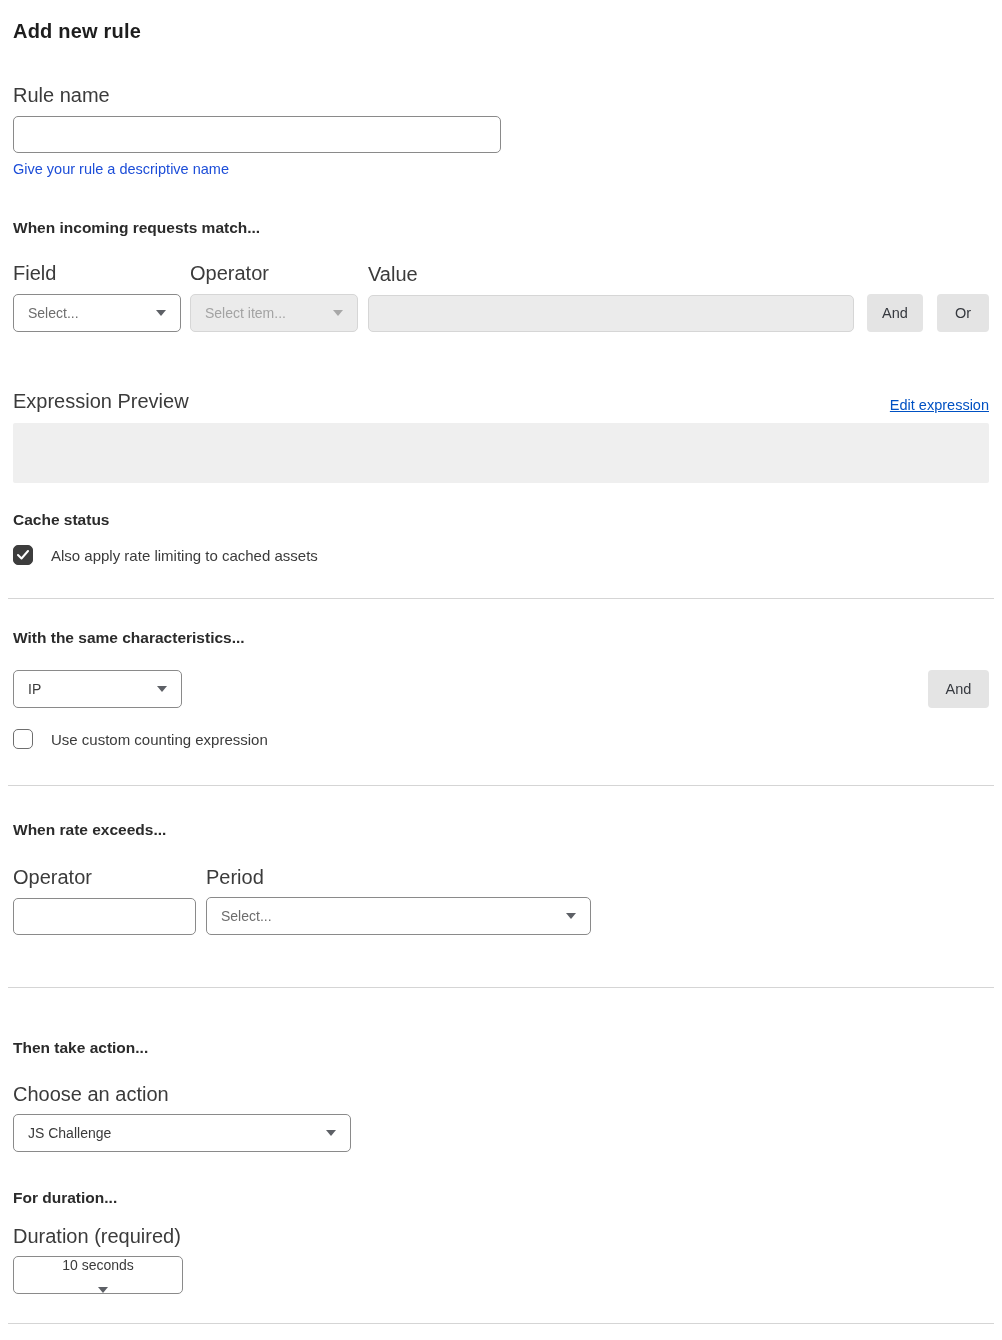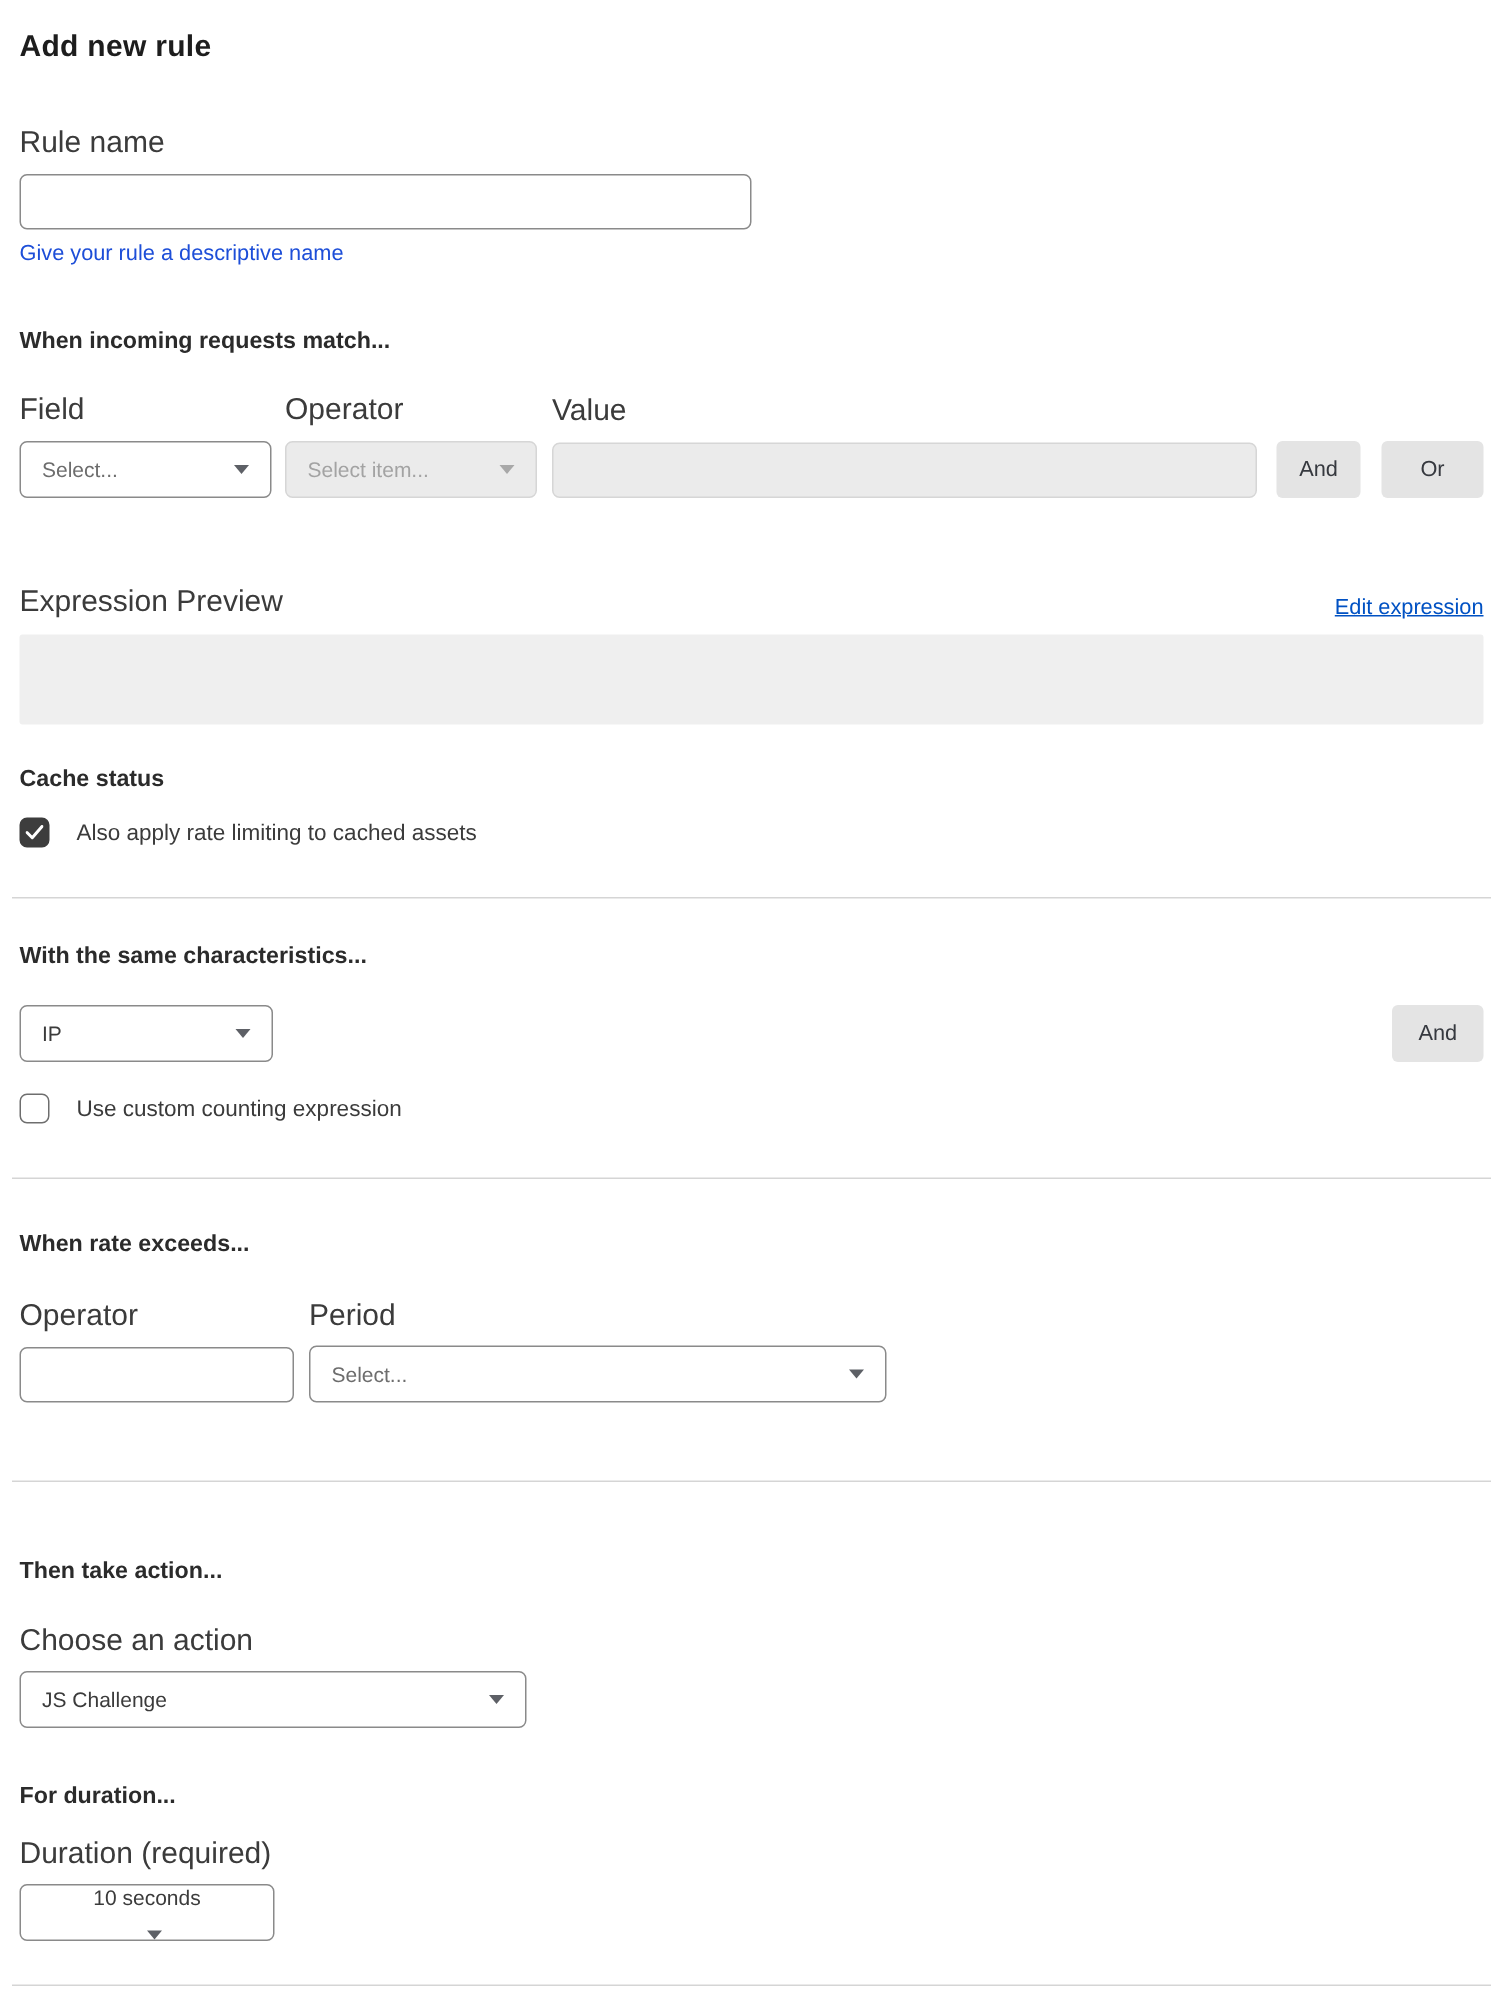--- a/index.html
+++ b/index.html
@@ -98,21 +98,21 @@
 
   .row { display: flex; align-items: flex-end; }
 
   
   .match-row { display: flex; align-items: flex-end; }
   .col-field { width: 168px; margin-right: 9px; }
   .col-operator { width: 168px; margin-right: 10px; }
   .col-value { flex: 1; margin-right: 13px; }
   .col-label { margin-bottom: 9px; }
   .and-btn-match { width: 56px; margin-right: 14px; }
-  .or-btn-match { width: 68px; }
+  .or-btn-match { width: 52px; }
 
   .link {
     font-size: 14.5px;
     color: #0051c3;
     text-decoration: underline;
     cursor: pointer;
   }
 
   .preview-box {
     background: #efefef;

